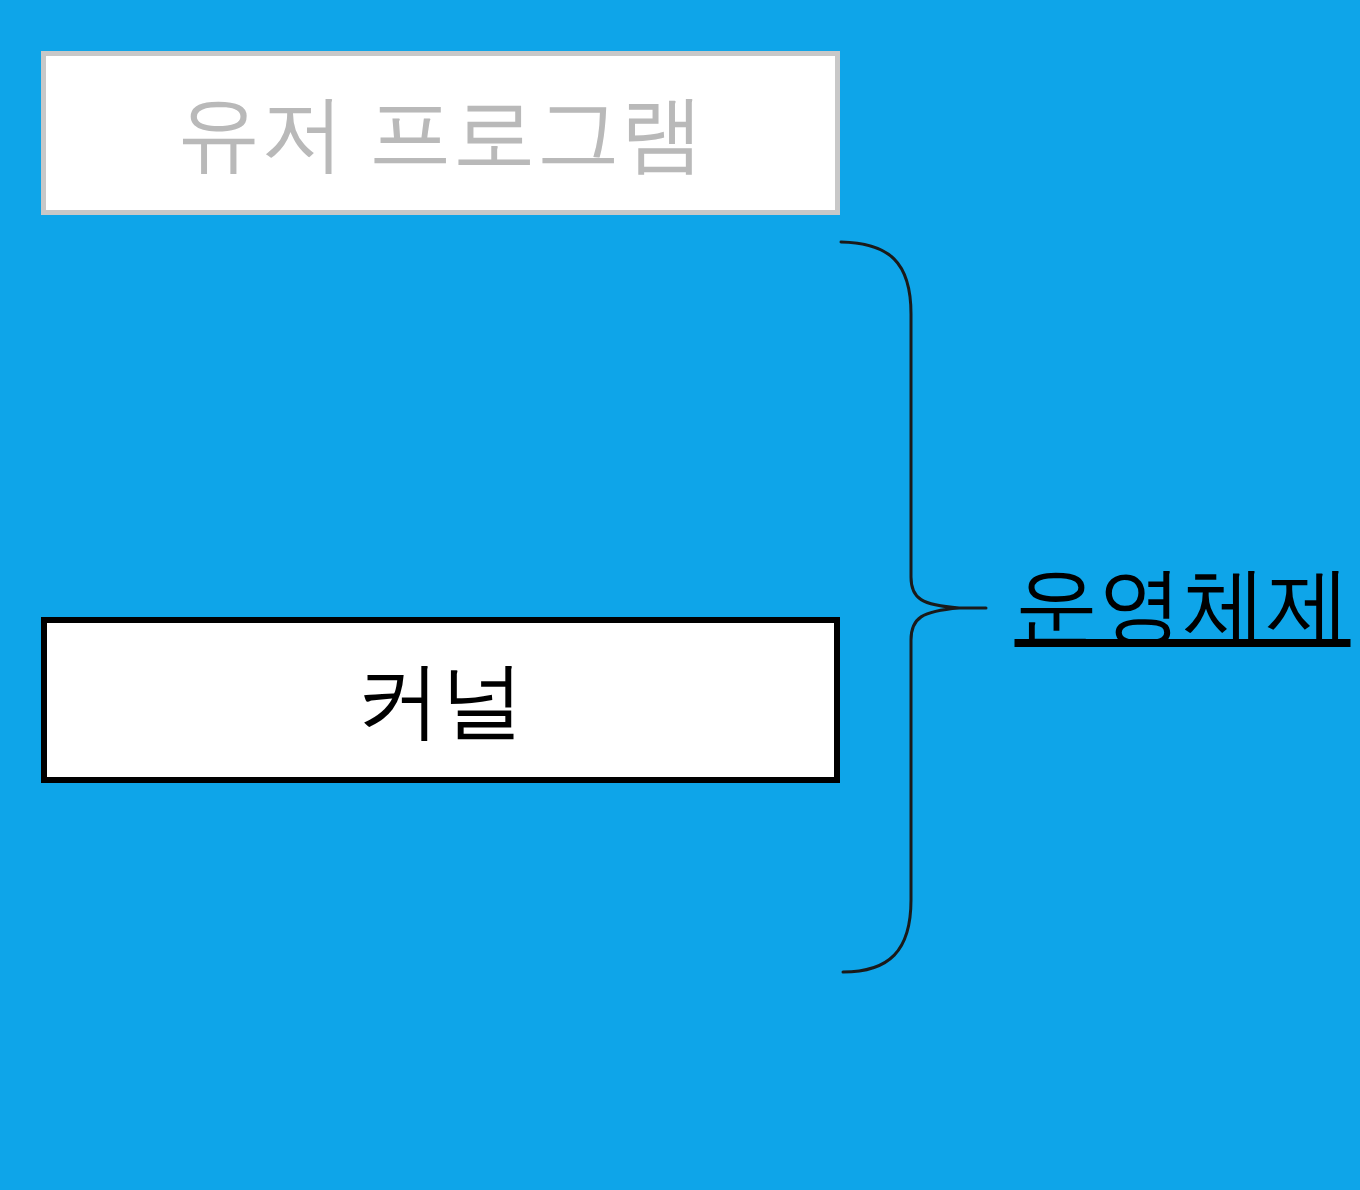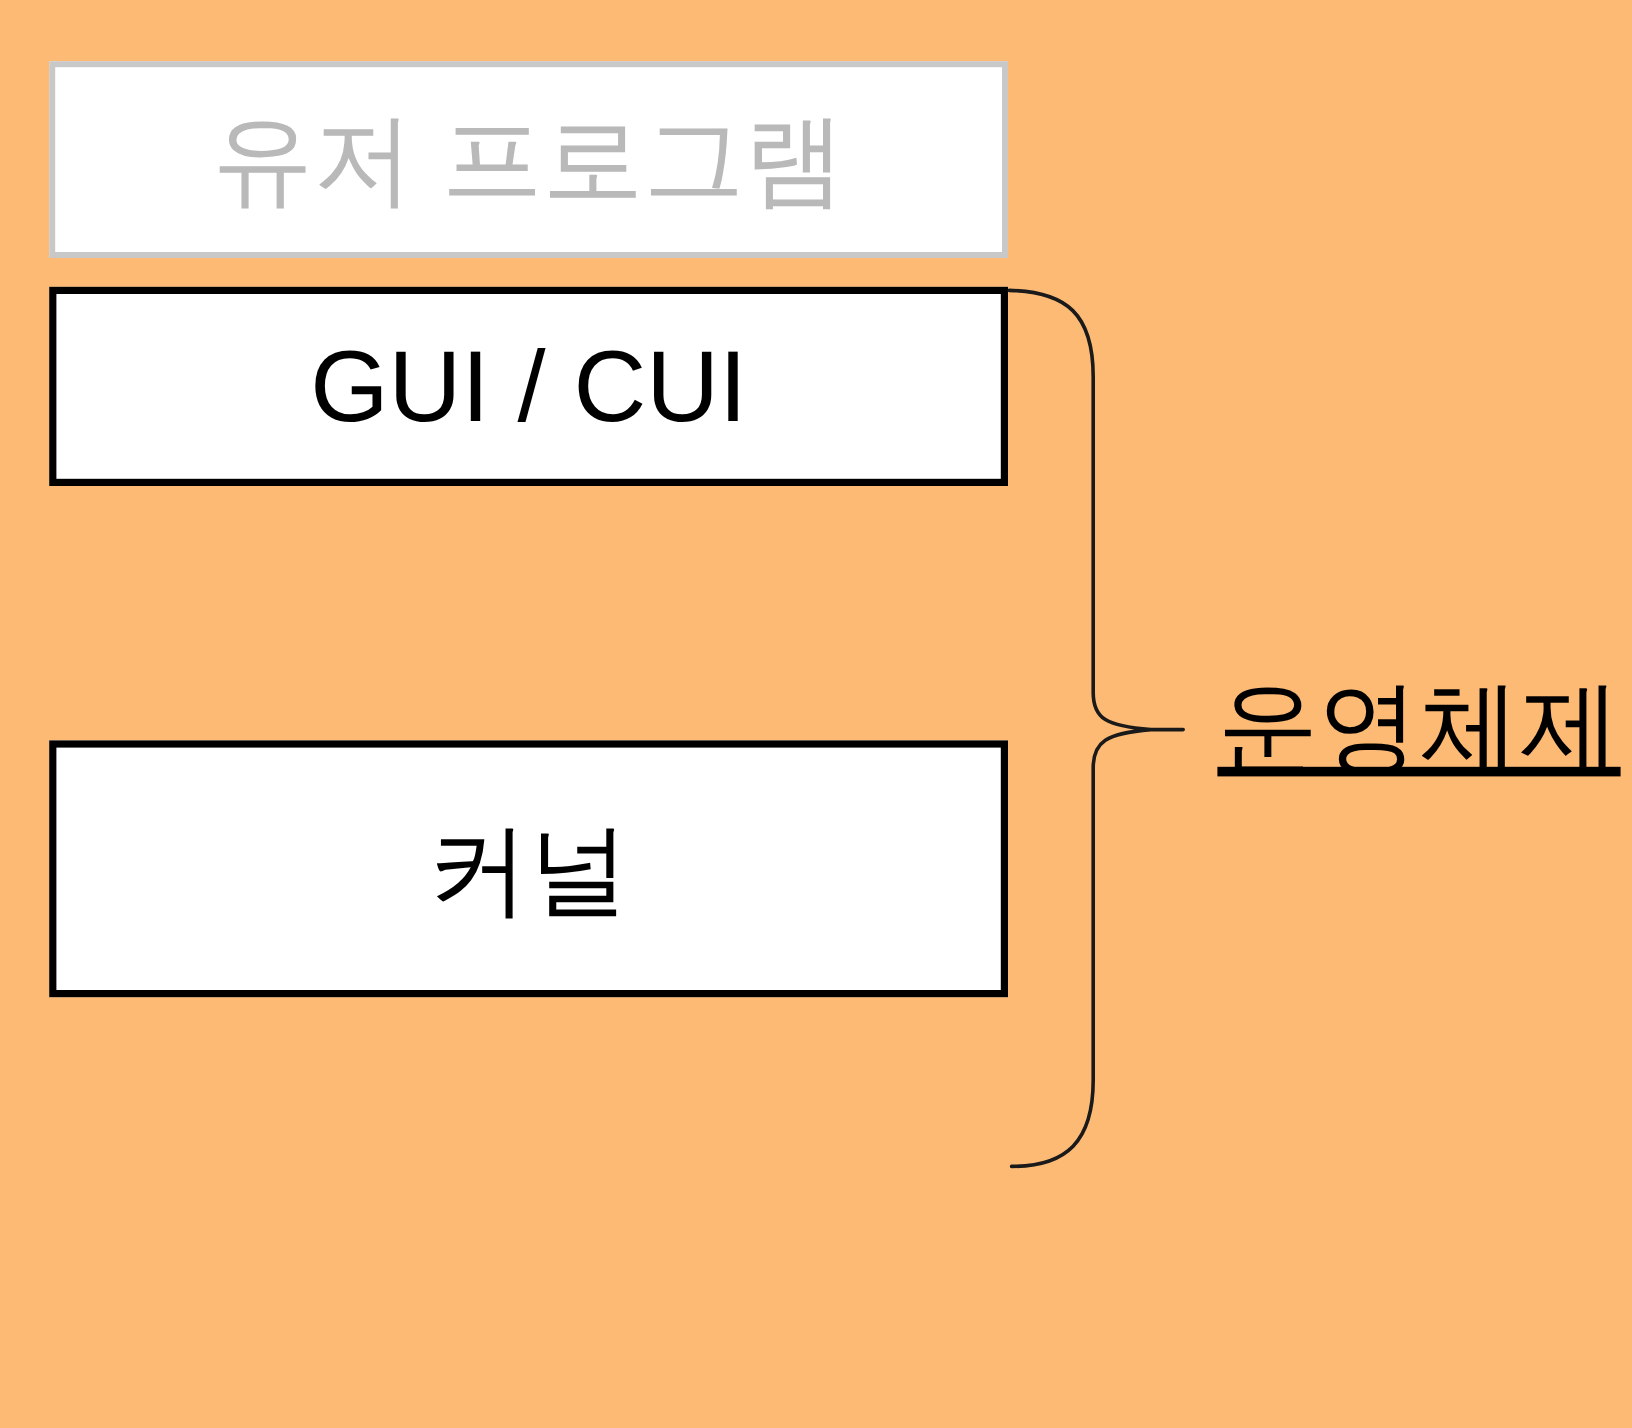--- a/index.html
+++ b/index.html
@@ -4,21 +4,21 @@
 <style>
   html, body {
     margin: 0;
     padding: 0;
     background: #ffffff;
   }
   .diagram {
     position: relative;
     width: 1360px;
     height: 1190px;
-    background: #fdba74;
+    background: #0ea5e9;
     font-family: "Liberation Sans", "DejaVu Sans", sans-serif;
     overflow: hidden;
   }
   .layer {
     position: absolute;
     left: 41px;
     width: 799px;
     box-sizing: border-box;
     background: #ffffff;
     display: flex;
@@ -65,26 +65,23 @@
 </style>
 </head>
 <body>
 
 <div class="diagram">
 
   <div class="layer muted" style="top:51px;height:164px">
     <span class="layer-label">유저 프로그램</span>
   </div>
 
-  <div class="layer strong" style="top:239px;height:166px">
-    <span class="layer-label">GUI / CUI</span>
-  </div>
 
 
-  <div class="layer strong" style="top:617px;height:214px">
+  <div class="layer strong" style="top:617px;height:166px">
     <span class="layer-label">커널</span>
   </div>
 
 
 
   <svg class="brace-svg" viewBox="0 0 1360 1190" aria-hidden="true">
     <path d="M 841 242
              C 889 243 911 262 911 314
              L 911 577
              C 911 599 922 605 959 608

